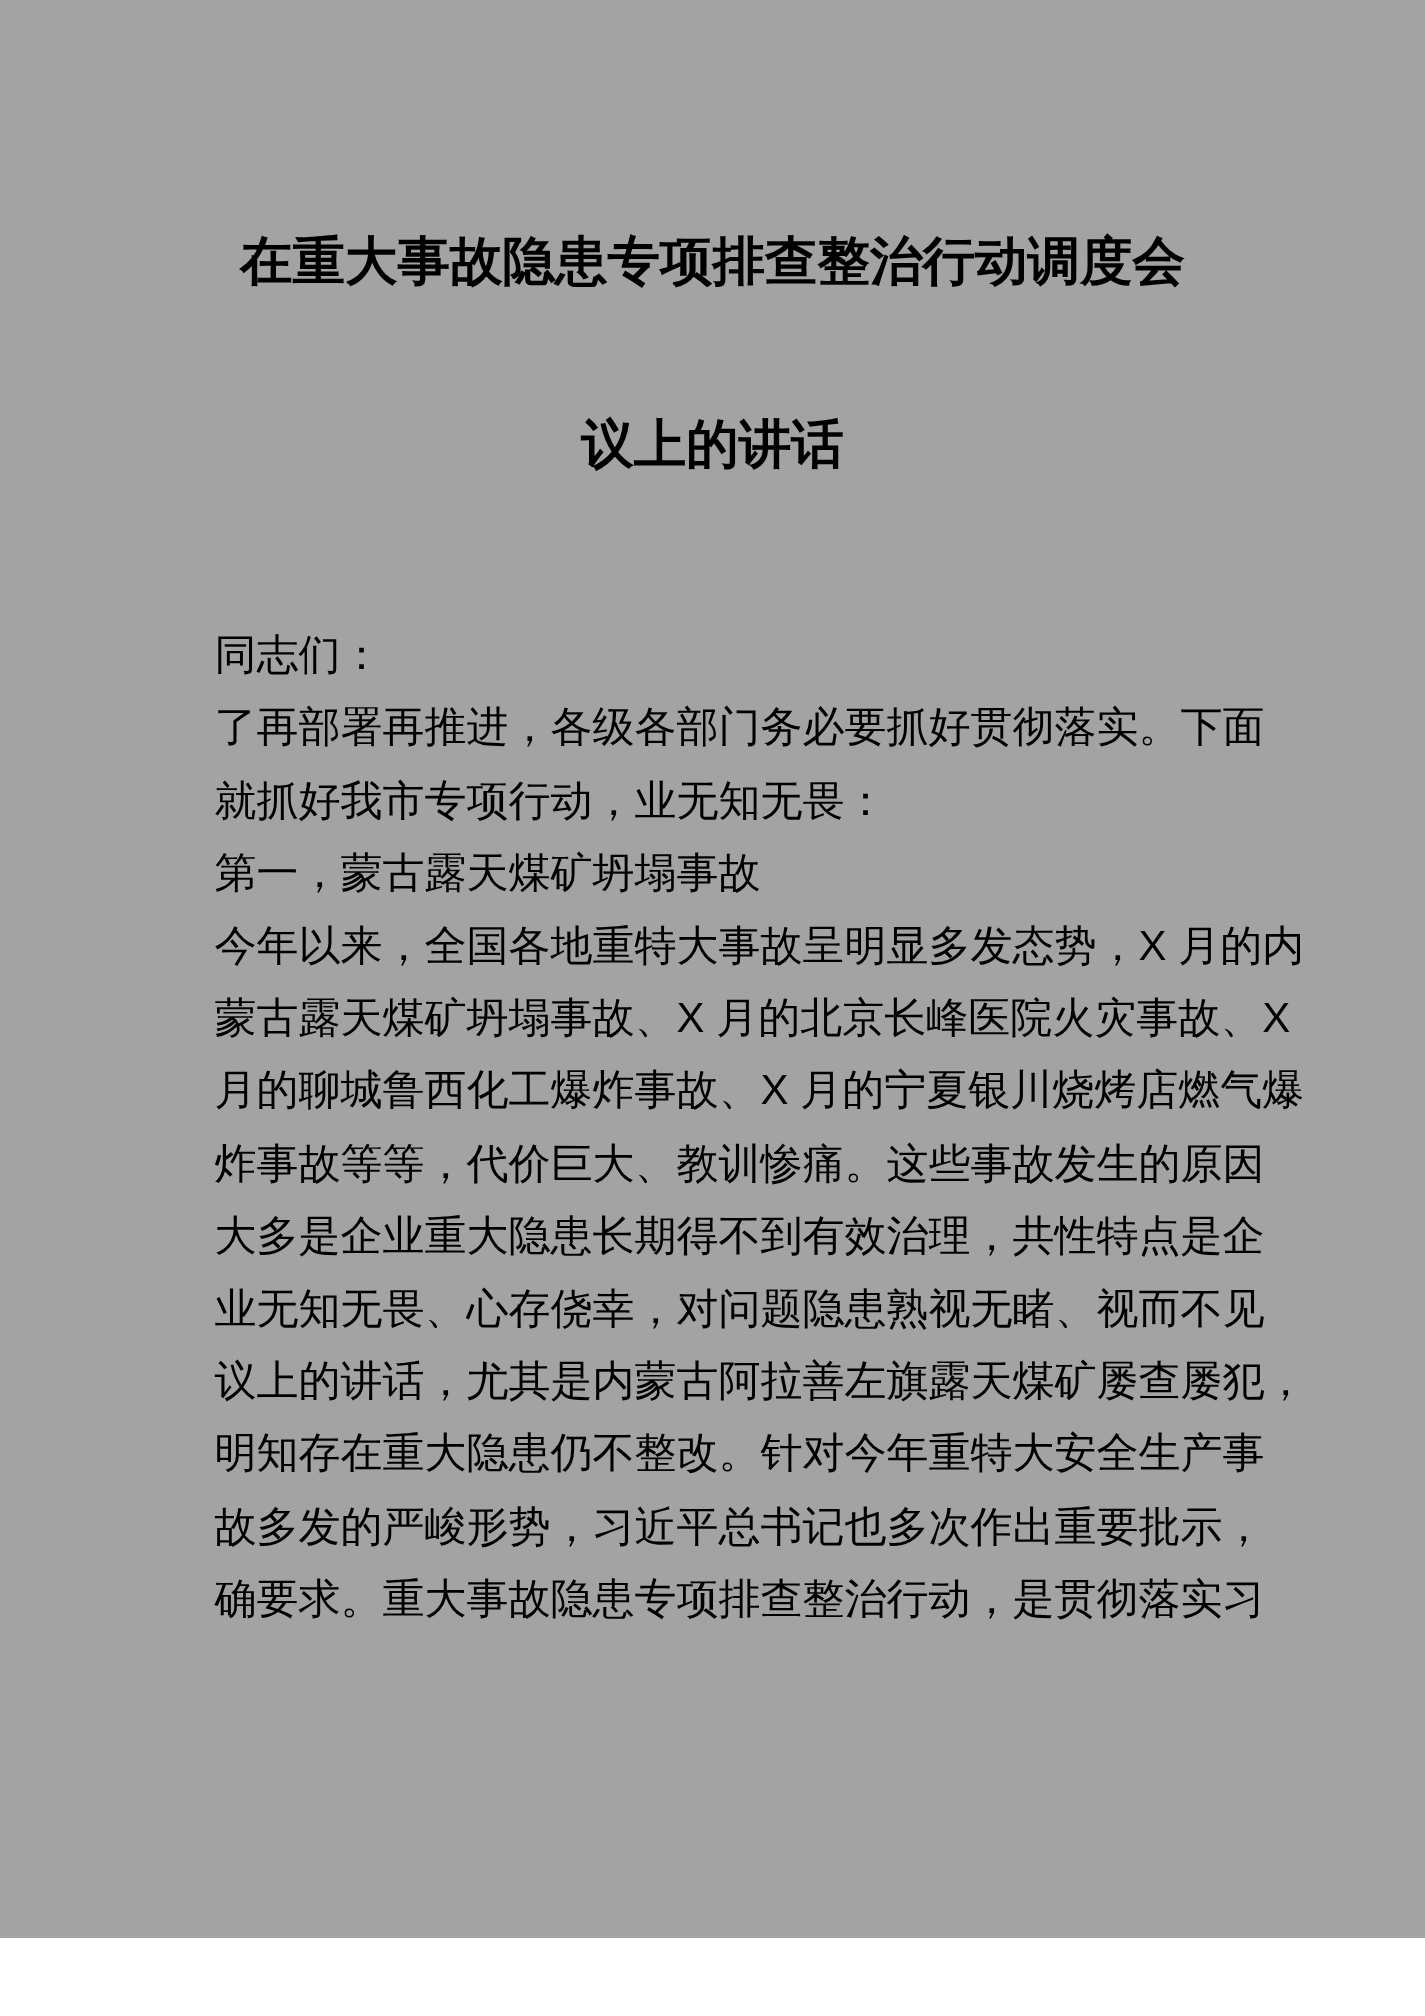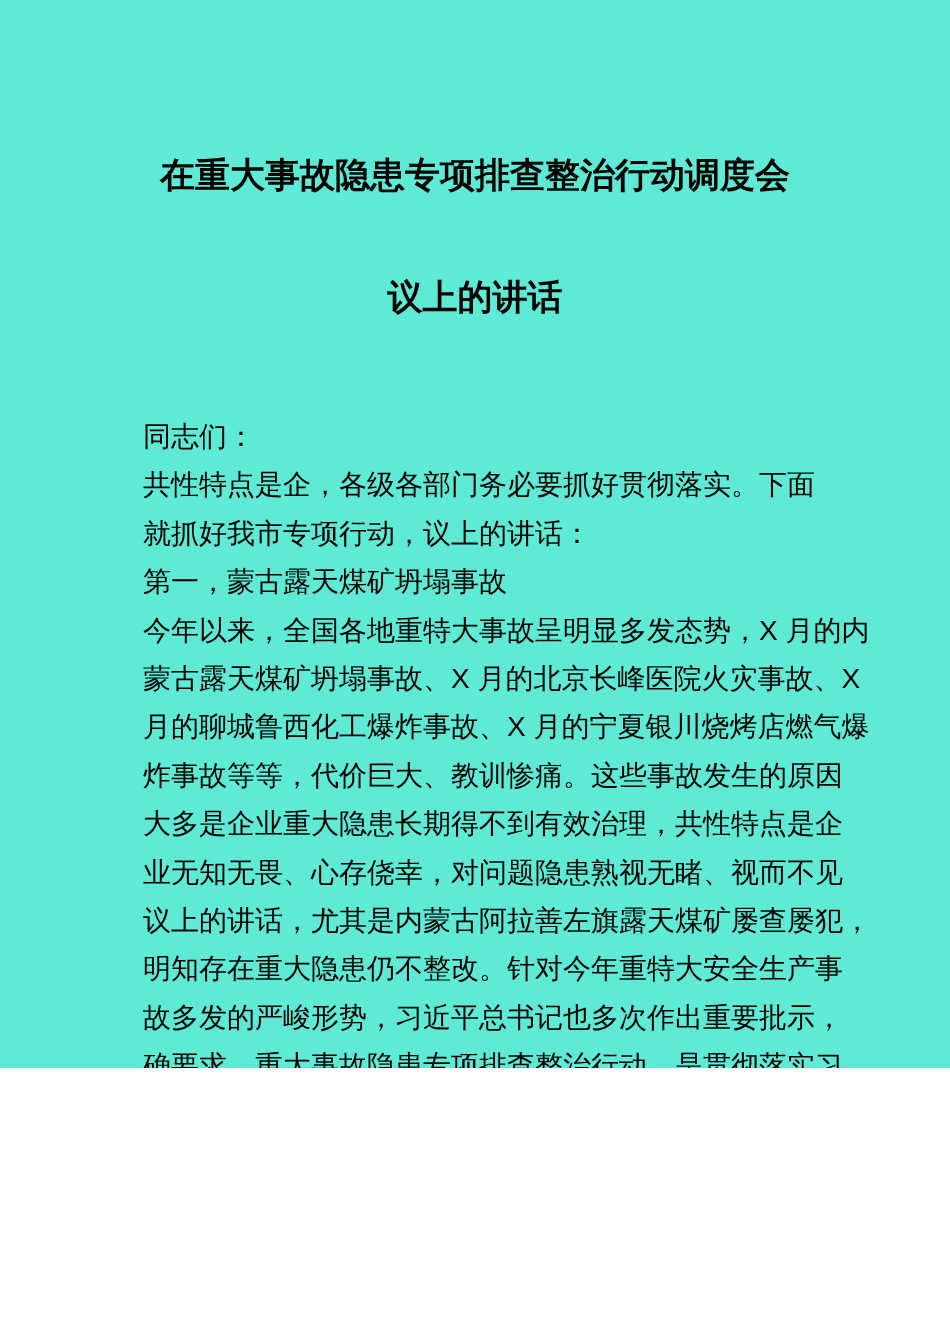--- a/index.html
+++ b/index.html
@@ -3,22 +3,22 @@
 <meta charset="utf-8">
 <style>
   html, body {
     margin: 0;
     padding: 0;
     background: #ffffff;
   }
   .page {
     position: relative;
     width: 950px;
-    height: 1068px;
-    background: #5eead4;
+    height: 1292px;
+    background: #a3a3a3;
     overflow: hidden;
     font-family: "Liberation Sans", "DejaVu Sans", sans-serif;
     color: #000000;
   }
   .doc-title {
     margin-top: 114px;
     text-align: center;
     font-size: 35px;
     font-weight: 800;
     line-height: 122px;
@@ -42,22 +42,22 @@
 </head>
 <body>
 
 <div class="page">
   <div class="doc-title">
       <div>在重大事故隐患专项排查整治行动调度会</div>
       <div>议上的讲话</div>
     </div>
   <div class="doc-body">
       <div>同志们：</div>
-      <div>共性特点是企，各级各部门务必要抓好贯彻落实。下面</div>
-      <div>就抓好我市专项行动，议上的讲话：</div>
+      <div>了再部署再推进，各级各部门务必要抓好贯彻落实。下面</div>
+      <div>就抓好我市专项行动，业无知无畏：</div>
       <div>第一，蒙古露天煤矿坍塌事故</div>
       <div>今年以来，全国各地重特大事故呈明显多发态势，X 月的内</div>
       <div>蒙古露天煤矿坍塌事故、X 月的北京长峰医院火灾事故、X</div>
       <div>月的聊城鲁西化工爆炸事故、X 月的宁夏银川烧烤店燃气爆</div>
       <div>炸事故等等，代价巨大、教训惨痛。这些事故发生的原因</div>
       <div>大多是企业重大隐患长期得不到有效治理，共性特点是企</div>
       <div>业无知无畏、心存侥幸，对问题隐患熟视无睹、视而不见</div>
       <div>议上的讲话，尤其是内蒙古阿拉善左旗露天煤矿屡查屡犯，</div>
       <div>明知存在重大隐患仍不整改。针对今年重特大安全生产事</div>
       <div>故多发的严峻形势，习近平总书记也多次作出重要批示，</div>

